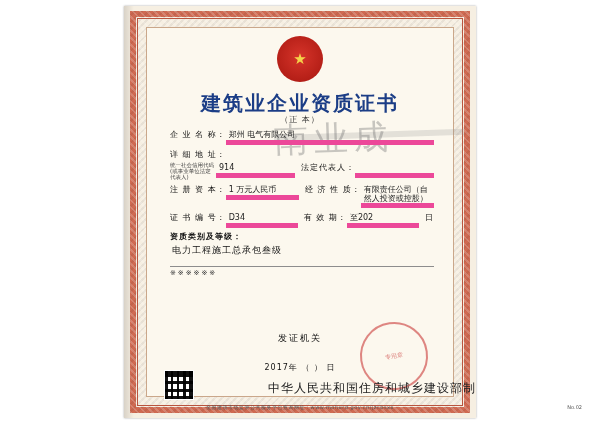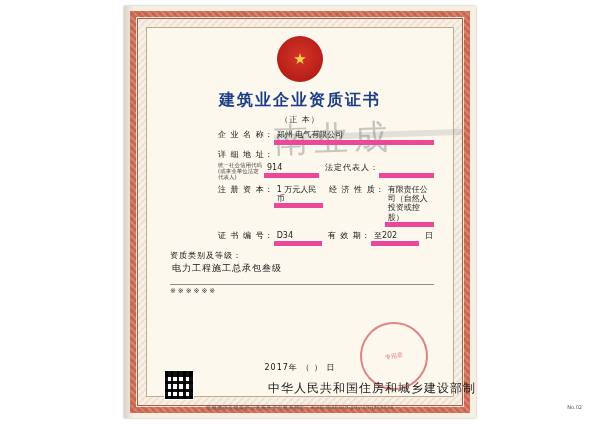--- a/index.html
+++ b/index.html
@@ -48,45 +48,45 @@
     position:absolute;left:50%;top:30px;transform:translateX(-50%);
     width:46px;height:46px;border-radius:50%;
     background:radial-gradient(circle at 50% 45%, #d6342a 0%, #b51f17 70%, #8e1610 100%);
     display:flex;align-items:center;justify-content:center;
     color:#f4d34a;font-size:9px;line-height:1;
   }
   .emblem .star{font-size:15px;}
 
   .title{
     position:absolute;left:0;right:0;top:84px;text-align:center;
-    color:#1b3d86;font-size:16px;font-weight:bold;letter-spacing:2px;
+    color:#1b3d86;font-size:20px;font-weight:bold;letter-spacing:2px;
     font-family:"DejaVu Sans","Liberation Sans",sans-serif;
   }
   .subtitle{
     position:absolute;left:0;right:0;top:108px;text-align:center;
     color:#333;font-size:8px;letter-spacing:1px;
   }
 
   
   .fields{
     position:absolute;left:46px;top:124px;width:264px;
     font-size:8px;color:#1a1a1a;line-height:1.15;
   }
-  .row{display:flex;align-items:flex-start;margin-bottom:4.5px;margin-left:48px;}
+  .row{display:flex;align-items:flex-start;margin-bottom:4.5px;}
   .lbl{color:#111;letter-spacing:1px;white-space:nowrap;font-size:8px;}
   .val{
     flex:1;border-bottom:5px solid #ec4899;padding-left:3px;
     min-height:10px;font-size:8px;color:#222;
   }
   .sub2{flex:0 0 auto;margin-left:6px;}
   .tiny{font-size:5.5px;color:#444;line-height:1.05;letter-spacing:0;}
   .lbl-tiny{width:46px;white-space:normal;}
 
   
-  .qual-label{font-size:8px;color:#111;letter-spacing:1px;margin-top:2px;}
+  .qual-label{font-size:8px;color:#111;letter-spacing:1px;margin-top:2px;font-weight:bold;}
   .qual-line{
     margin-top:3px;border-bottom:1px solid #8d8d8d;
     font-size:9px;color:#111;padding-left:2px;padding-bottom:11px;letter-spacing:1px;
   }
   .qual-stars{font-size:7px;color:#333;letter-spacing:2px;margin-top:2px;}
 
   
   .watermark{
     position:absolute;left:150px;top:110px;
     font-size:34px;color:rgba(120,120,120,.40);
@@ -200,20 +200,21 @@
         <span class="lbl sub2">有 效 期：</span>
         <span class="val">至202</span>
         <span class="lbl sub2">日</span>
       </div>
 
       <div class="qual-label">资质类别及等级：</div>
       <div class="qual-line">电力工程施工总承包叁级</div>
       <div class="qual-stars">※※※※※※</div>
     </div>
 
+    <div class="issuer">发证机关</div>
     <div class="redseal">
       <span class="inner">专用章</span>
     </div>
     <div class="dateline">2017年 （      ）      日</div>
     <div class="footer-org">中华人民共和国住房和城乡建设部制</div>
 
     <div class="qr"></div>
   </div>
 
   <div class="bottom-note">全国建筑市场监管公共服务平台查询网址：www.mohurd.gov.cn/jzcbsxx</div>

